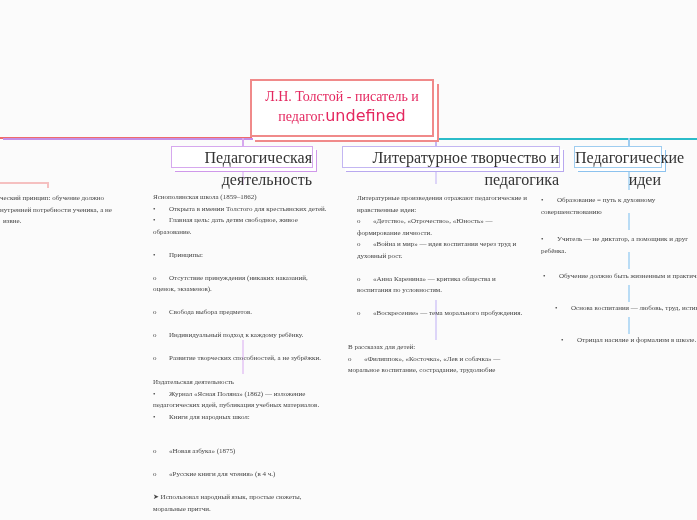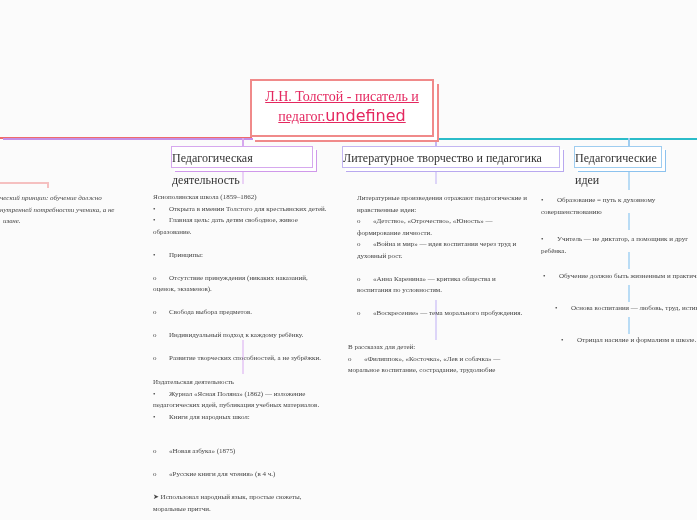--- a/index.html
+++ b/index.html
@@ -8,26 +8,26 @@
     background: #fbfbfb;
     font-family: "Liberation Serif", "DejaVu Serif", serif;
     color: #333;
   }
   .line { position: absolute; }
   .central {
     position: absolute; left: 250px; top: 79px; width: 180px; height: 48px;
     background: #fff; border: 2px solid #f08a8a;
     box-shadow: 3px 3px 0 #fff, 5px 5px 0 #f08a8a;
     color: #e4275f; text-align: center; font-size: 14px; line-height: 19px;
-    padding-top: 6px; box-sizing: content-box; text-decoration: underline;
+    padding-top: 6px; box-sizing: content-box;
   }
   .central .undef { font-family: "DejaVu Sans", sans-serif; font-size: 16px; }
   .topic {
     position: absolute; height: 22px; background: #fff;
-    font-size: 12px; line-height: 22px; text-align: left; color: #333;
+    font-size: 16px; line-height: 22px; text-align: right; color: #333;
     box-sizing: border-box;
   }
   .topic.ped { left: 171px; top: 146px; width: 142px; border: 1.5px solid #d6a8ee; box-shadow: 3px 3px 0 #fff, 4px 4px 0 #cf98ea; }
   .topic.lit { left: 342px; top: 146px; width: 218px; border: 1.5px solid #c3b6f2; box-shadow: 3px 3px 0 #fff, 4px 4px 0 #b8a8ef; }
   .topic.ideas { left: 574px; top: 146px; width: 88px; border: 1.5px solid #9fcdf0; box-shadow: 3px 3px 0 #fff, 4px 4px 0 #8cc2ee; }
   .txt {
     position: absolute; font-size: 7px; line-height: 11.5px; color: #444;
     white-space: nowrap;
   }
   .txt .b { display: inline-block; width: 16px; }
@@ -55,21 +55,21 @@
 
 <div class="central">
   <div>Л.Н. Толстой - писатель и</div>
   <div><span>педагог.</span><span class="undef">undefined</span></div>
 </div>
 
 <div class="topic ped"><span>Педагогическая деятельность</span></div>
 <div class="topic lit"><span>Литературное творчество и педагогика</span></div>
 <div class="topic ideas"><span>Педагогические идеи</span></div>
 
-<div class="txt" style="left:0;top:193px;font-style:italic;">
+<div class="txt" style="left:0;top:193px;">
   <div>ческий принцип: обучение должно</div>
   <div>нутренней потребности ученика, а не</div>
   <div style="padding-left:3px;">извне.</div>
 </div>
 
 <div class="txt" style="left:153px;top:192px;">
   <div>Яснополянская школа (1859–1862)</div>
   <div><span class="b">•</span><span>Открыта в имении Толстого для крестьянских детей.</span></div>
   <div><span class="b">•</span><span>Главная цель: дать детям свободное, живое</span></div>
   <div>образование.</div>

